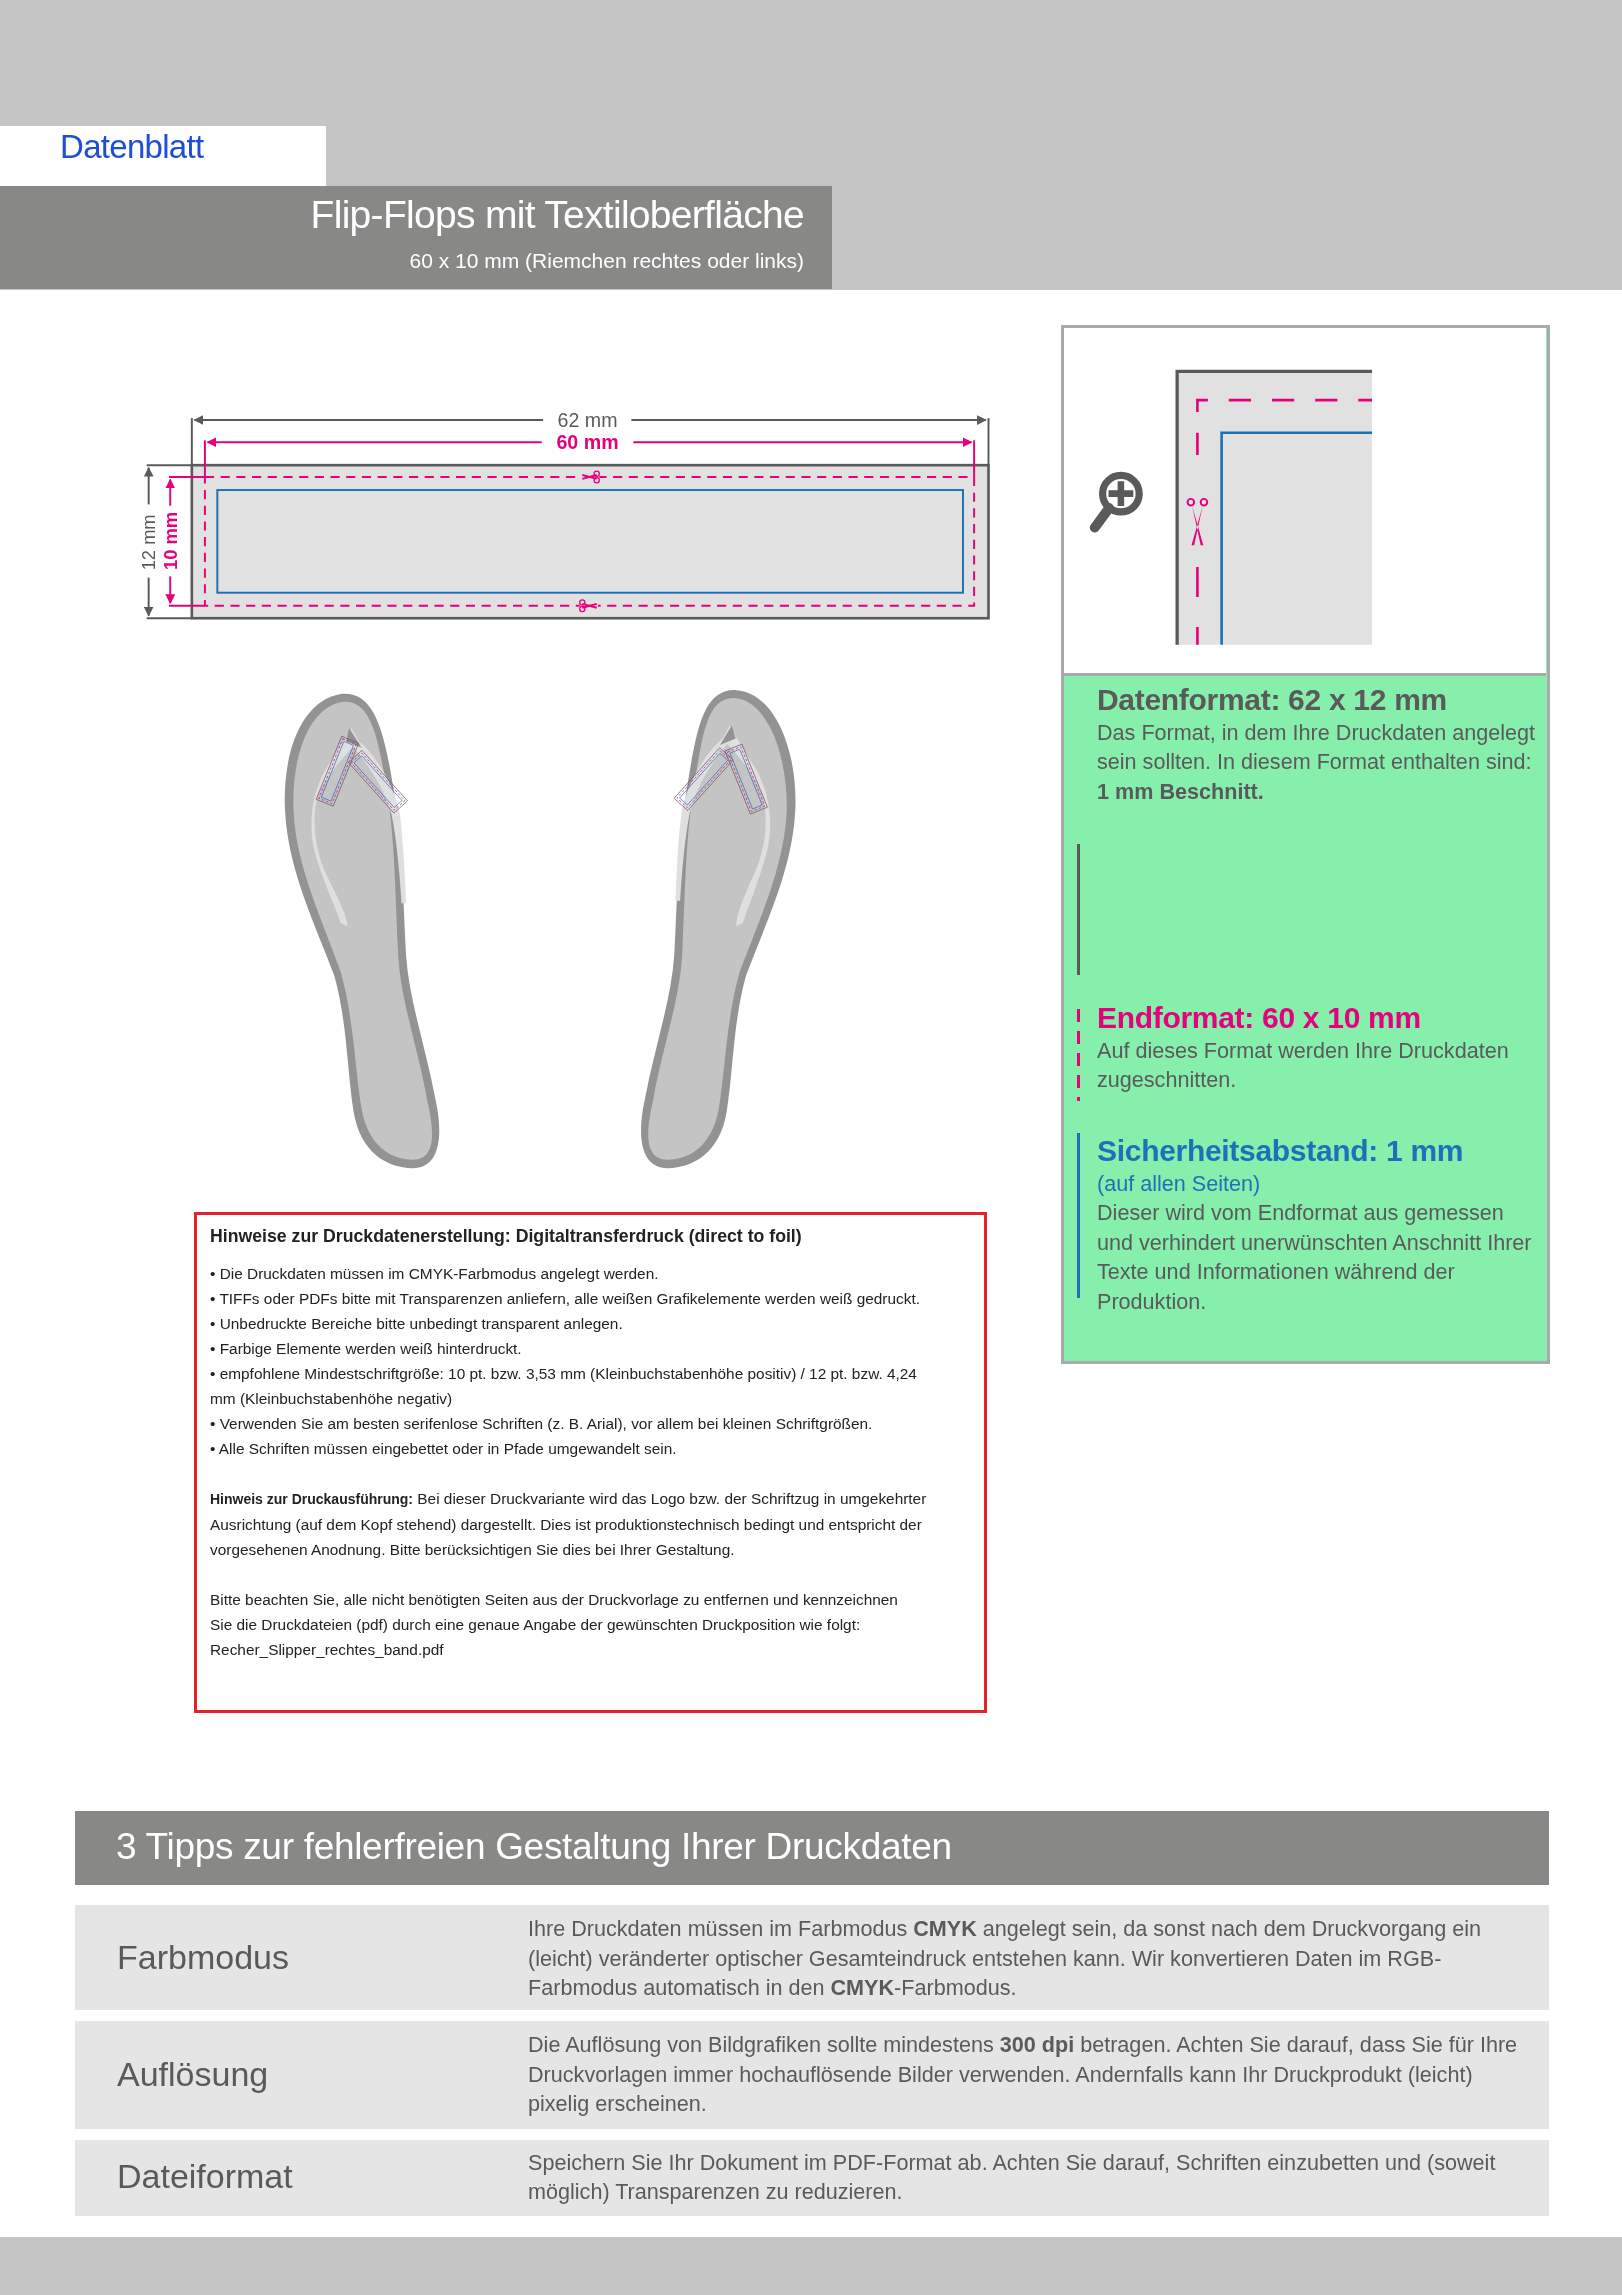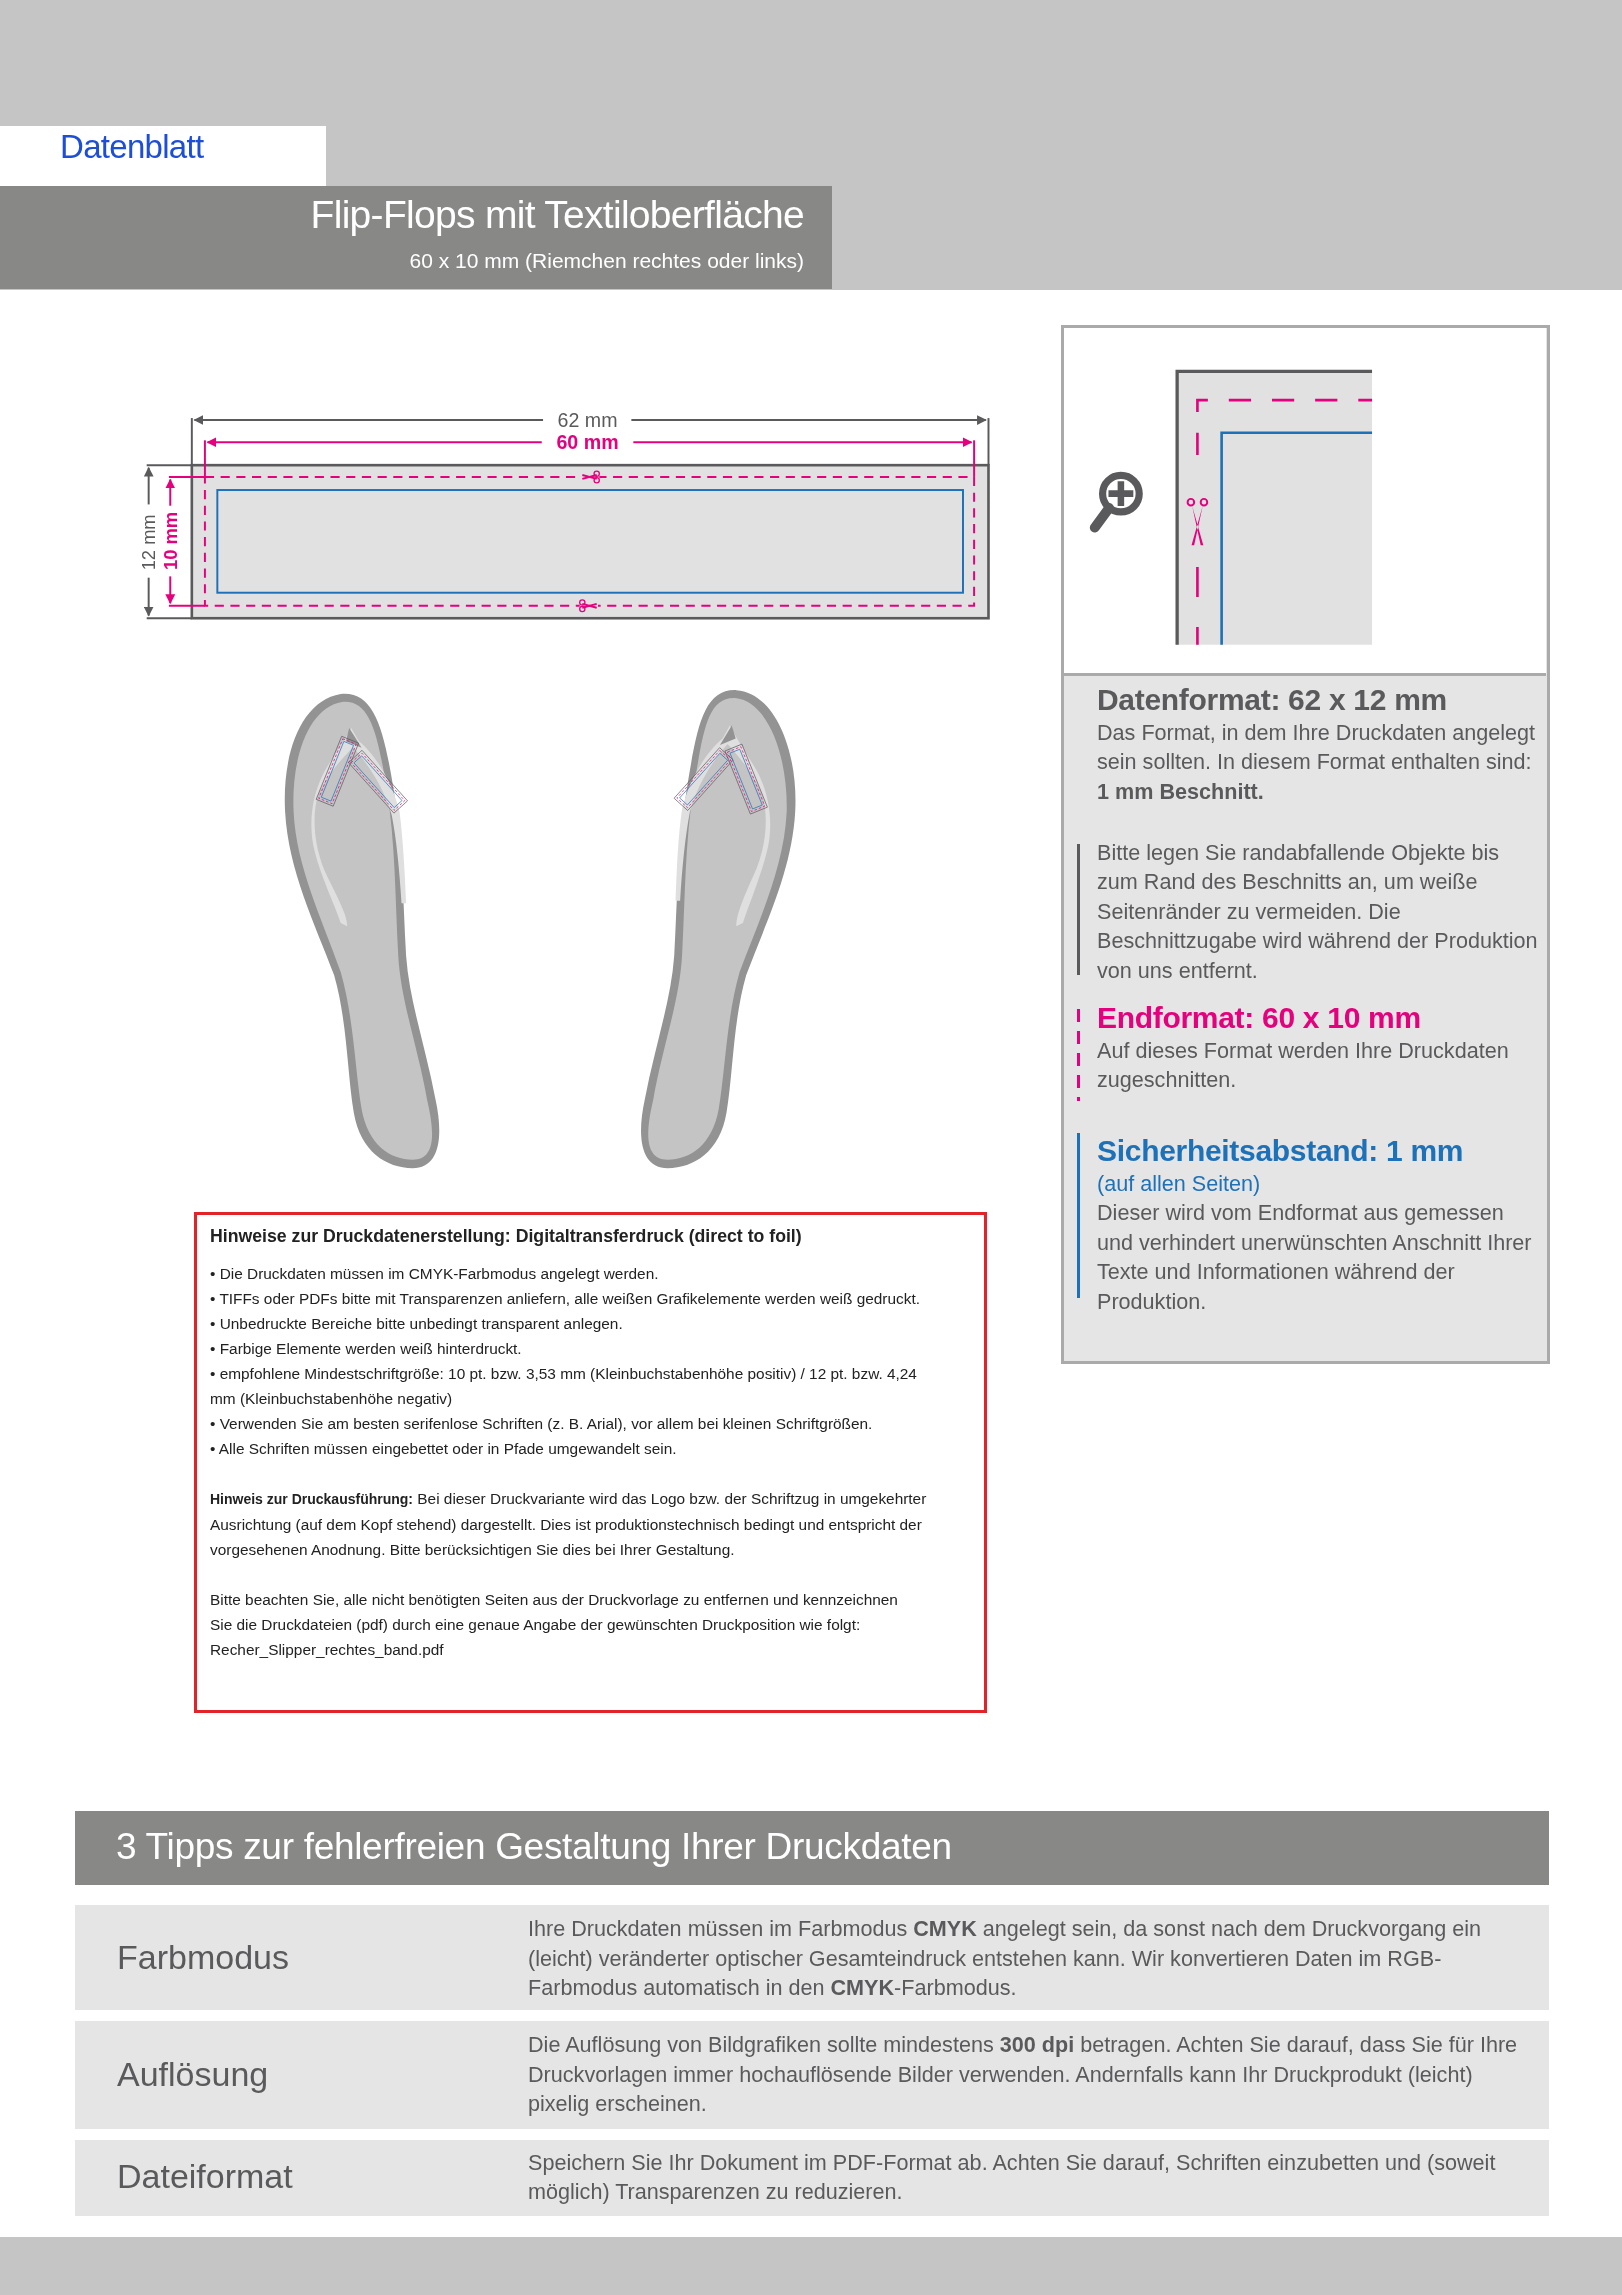--- a/index.html
+++ b/index.html
@@ -20,21 +20,21 @@
   #flipflops-svg { left:275px; top:681px; width:563px; height:497px; }
 
   
   #notice { left:194px; top:1212px; width:793px; height:501px; border:3.3px solid #e2232a; box-sizing:border-box; background:#fff;
             padding:9.2px 13px; font-size:15.4px; line-height:25px; color:#222; }
   #notice .h { font-weight:bold; font-size:17.7px; margin-bottom:12px; }
   #notice p { margin:0; }
   #notice .gap { height:25px; }
 
   
-  #panel { left:1061px; top:325px; width:489px; height:1039px; border:3.3px solid #aaaaaa; box-sizing:border-box; background:#e5e5e5;padding-left:14px; }
+  #panel { left:1061px; top:325px; width:489px; height:1039px; border:3.3px solid #aaaaaa; box-sizing:border-box; background:#86efac;padding-left:14px; }
   #panel-top { left:0; top:0; width:482px; height:345px; background:#fff; border-bottom:3.3px solid #aaaaaa; }
   #zoom-svg { left:0; top:0; width:482px; height:345px; }
   .ptext { left:33px; font-size:21.6px; line-height:29.4px; color:#5a5a5c; width:445px; }
   .phead { font-weight:bold; font-size:30px; line-height:37px; white-space:nowrap; letter-spacing:-0.3px; }
   .bar { width:3.3px; }
 
   
   #tips-bar { left:75px; top:1811px; width:1474px; height:74px; background:#888987; }
   #tips-title { left:116px; top:1826px; font-size:37px; color:#fff; white-space:nowrap; letter-spacing:-0.3px; }
   .tip-row { left:75px; width:1474px; background:#e5e5e5; }
@@ -179,21 +179,20 @@
       </g>
     </svg>
   </div>
 
   <div class="abs ptext" style="top:353px">
     <div class="phead" style="color:#5a5a5c">Datenformat: 62 x 12 mm</div>
     <div><span>Das Format, in dem Ihre Druckdaten angelegt sein sollten. In diesem Format enthalten sind: </span><b>1 mm Beschnitt.</b></div>
   </div>
 
   <div class="abs bar" style="left:13px; top:516px; height:131px; background:#5a5a5c"></div>
-  <div class="abs ptext" style="top:510px">Bitte legen Sie randabfallende Objekte bis zum Rand des Beschnitts an, um weiße Seitenränder zu vermeiden. Die Beschnittzugabe wird während der Produktion von uns entfernt.</div>
 
   <div class="abs bar" style="left:13px; top:681px; height:92px; background:repeating-linear-gradient(#e5007d 0 13px, transparent 13px 22px)"></div>
   <div class="abs ptext" style="top:671px">
     <div class="phead" style="color:#e5007d">Endformat: 60 x 10 mm</div>
     <div>Auf dieses Format werden Ihre Druckdaten zugeschnitten.</div>
   </div>
 
   <div class="abs bar" style="left:13px; top:805px; height:165px; background:#1d71b8"></div>
   <div class="abs ptext" style="top:804px">
     <div class="phead" style="color:#1d71b8">Sicherheitsabstand: 1 mm</div>

